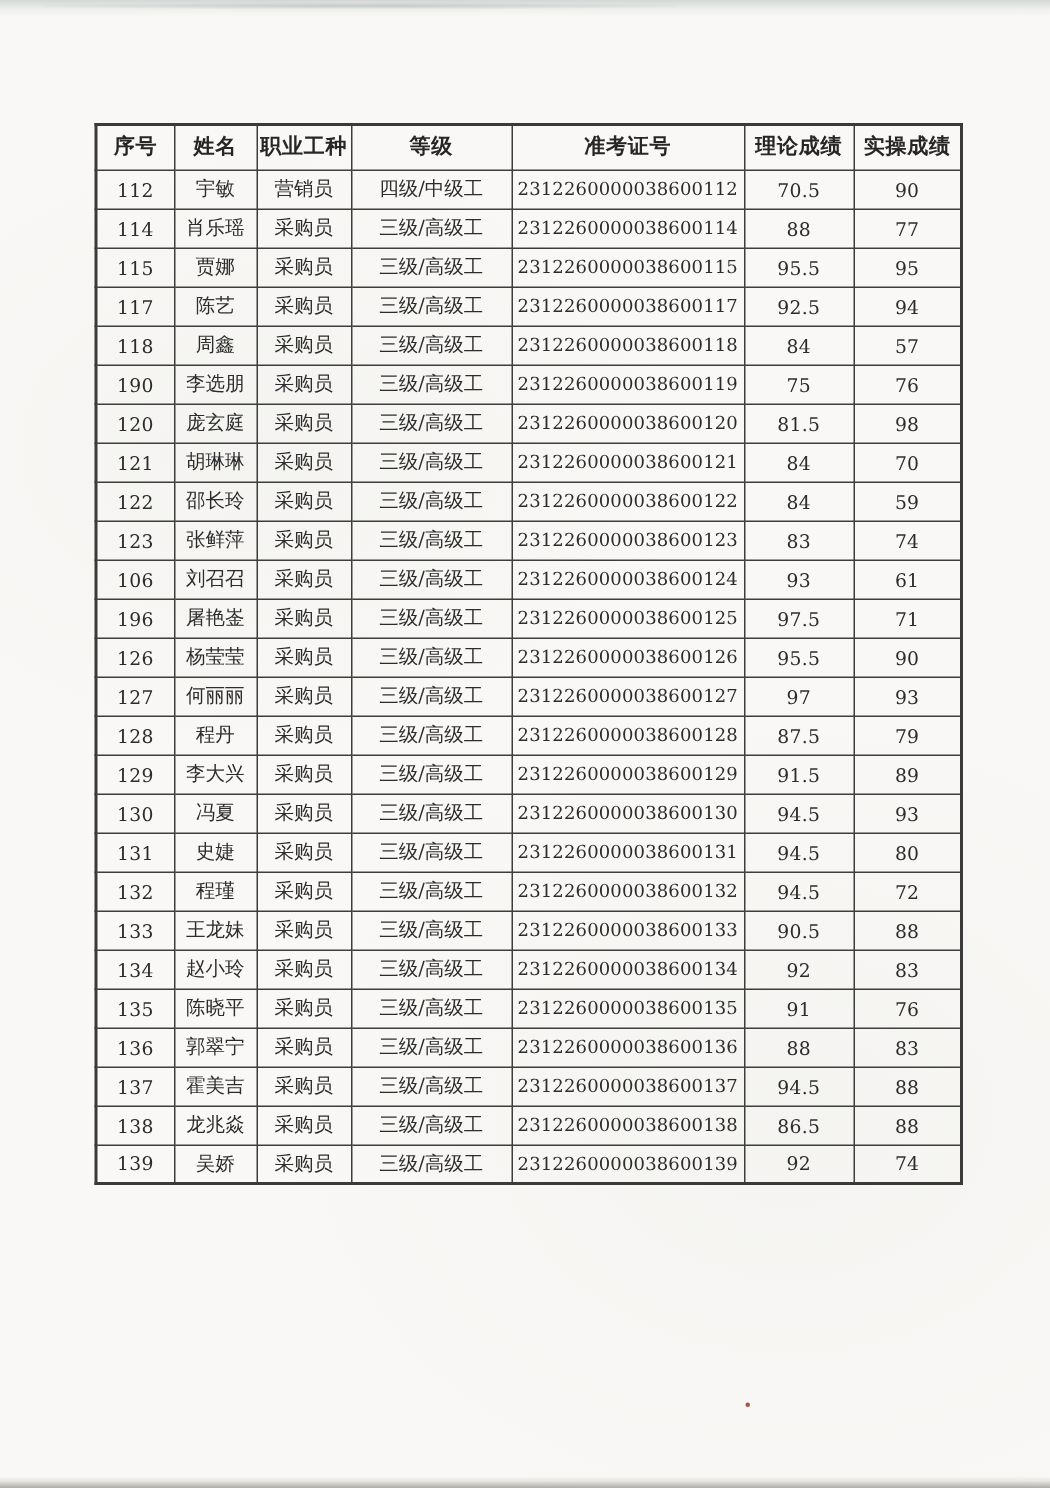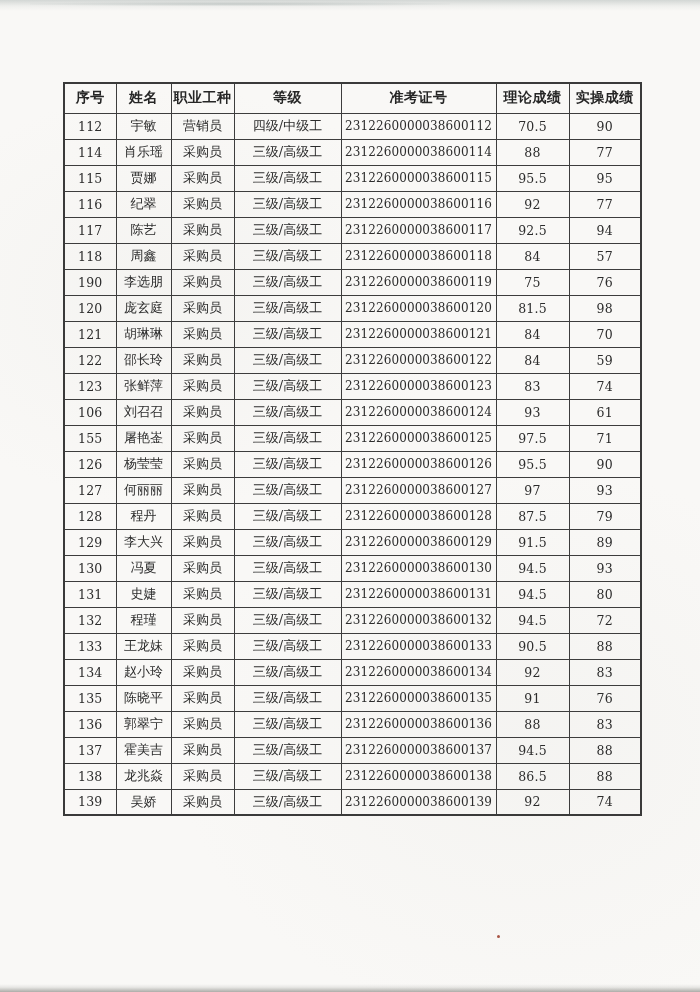--- a/index.html
+++ b/index.html
@@ -133,29 +133,20 @@
         <tr>
           <td class="num">115</td>
           <td>贾娜</td>
           <td>采购员</td>
           <td>三级/高级工</td>
           <td class="exam-id">2312260000038600115</td>
           <td class="num">95.5</td>
           <td class="num">95</td>
         </tr>
         <tr>
-          <td class="num">116</td>
-          <td>纪翠</td>
-          <td>采购员</td>
-          <td>三级/高级工</td>
-          <td class="exam-id">2312260000038600116</td>
-          <td class="num">92</td>
-          <td class="num">77</td>
-        </tr>
-        <tr>
           <td class="num">117</td>
           <td>陈艺</td>
           <td>采购员</td>
           <td>三级/高级工</td>
           <td class="exam-id">2312260000038600117</td>
           <td class="num">92.5</td>
           <td class="num">94</td>
         </tr>
         <tr>
           <td class="num">118</td>
@@ -214,21 +205,21 @@
         <tr>
           <td class="num">106</td>
           <td>刘召召</td>
           <td>采购员</td>
           <td>三级/高级工</td>
           <td class="exam-id">2312260000038600124</td>
           <td class="num">93</td>
           <td class="num">61</td>
         </tr>
         <tr>
-          <td class="num">155</td>
+          <td class="num">196</td>
           <td>屠艳崟</td>
           <td>采购员</td>
           <td>三级/高级工</td>
           <td class="exam-id">2312260000038600125</td>
           <td class="num">97.5</td>
           <td class="num">71</td>
         </tr>
         <tr>
           <td class="num">126</td>
           <td>杨莹莹</td>

